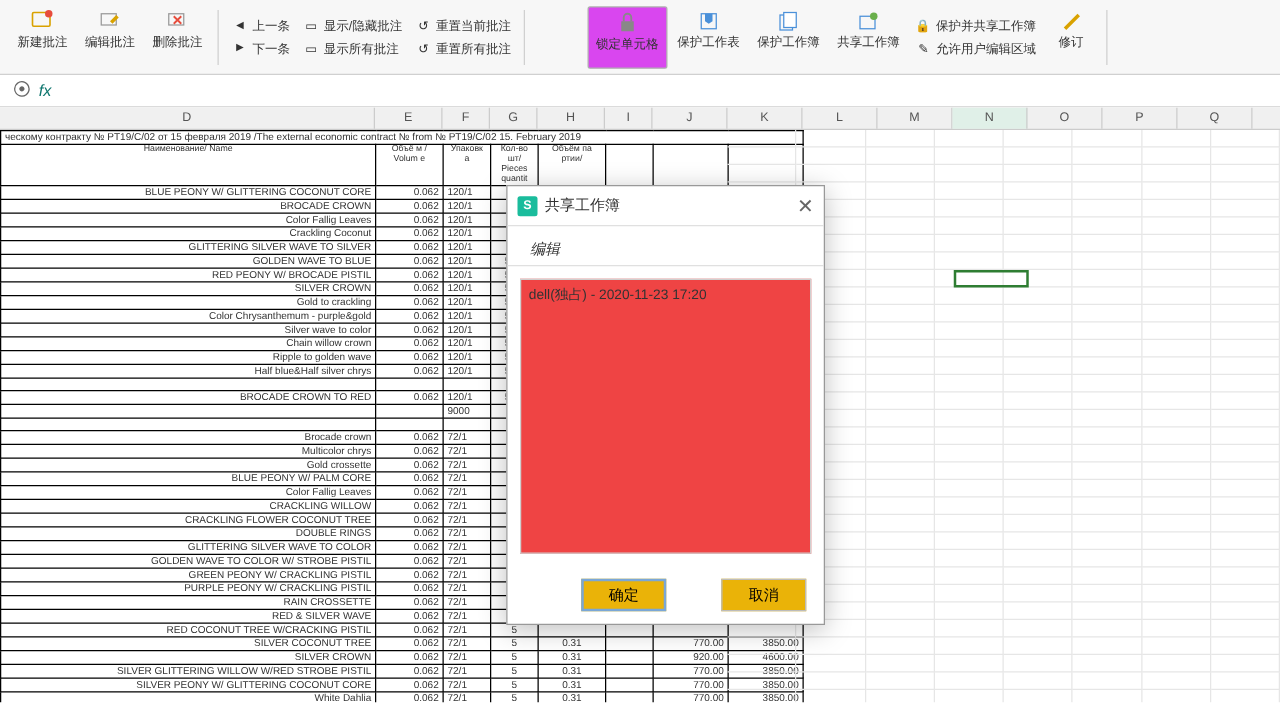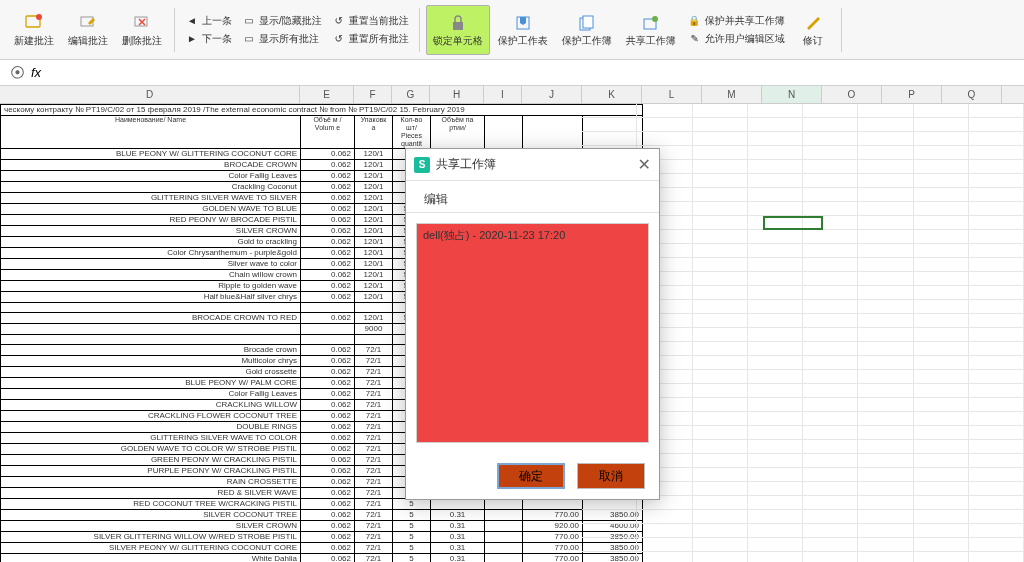--- a/index.html
+++ b/index.html
@@ -1,33 +1,33 @@
 <!DOCTYPE html>
 <html><head>
 <meta charset="utf-8">
 <style>
 * { margin:0; padding:0; box-sizing:border-box; font-family:"Microsoft YaHei",Arial,sans-serif; }
 body { background:#fff; width:1024px; height:562px; overflow:hidden; position:relative; font-size:11px; color:#333; }
 
 
 .ribbon { height:60px; border-bottom:1px solid #d0d0d0; display:flex; align-items:center; padding:2px 8px; gap:2px; background:#f7f7f7; }
-.rbtn { display:flex; flex-direction:column; align-items:center; justify-content:center; padding:2px 6px; min-width:44px; height:50px; cursor:pointer; border-radius:2px; }
+.rbtn { display:flex; flex-direction:column; align-items:center; padding:2px 6px; min-width:44px; height:50px; cursor:pointer; border-radius:2px; }
 .rbtn.big { min-width:52px; }
 .rbtn .ic { width:20px; height:20px; display:flex; align-items:center; justify-content:center; margin-bottom:2px; }
 .rbtn .lb { font-size:10px; line-height:12px; text-align:center; white-space:nowrap; }
-.rbtn.active { background:#bef264; border:1px solid #b0b0b0; }
+.rbtn.active { background:#d946ef; border:1px solid #b0b0b0;margin-left:44px; }
 .sep { width:1px; height:44px; background:#d0d0d0; margin:0 4px; }
 .rcol { display:flex; flex-direction:column; gap:2px; }
 .rcol .rmini { display:flex; align-items:center; gap:3px; font-size:10px; padding:1px 4px; cursor:pointer; white-space:nowrap; }
 .rmini .ic { width:14px; height:14px; display:flex; align-items:center; justify-content:center; }
 
 
 .fxbar { height:26px; border-bottom:1px solid #d0d0d0; display:flex; align-items:center; padding:0 10px; gap:6px; }
 .fxbar .zoom { font-size:15px; color:#666; }
-.fxbar .fx { font-style:italic; font-size:13px; color:#000000; }
+.fxbar .fx { font-style:italic; font-size:13px; color:#0f766e; }
 
 
 .grid { position:absolute; top:86px; left:0; right:0; bottom:0; overflow:hidden; background:#fff; }
 .colhdr { display:flex; height:18px; background:#f0f0f0; border-bottom:1px solid #ccc; font-size:10px; }
 .colhdr div { border-right:1px solid #ccc; display:flex; align-items:center; justify-content:center; color:#555; }
 .colhdr .cD { width:300px; }
 .colhdr .cE { width:54px; }
 .colhdr .cF { width:38px; }
 .colhdr .cG { width:38px; }
 .colhdr .cH { width:54px; }
@@ -36,49 +36,49 @@
 .colhdr .cK { width:60px; }
 .colhdr .cR { width:60px; }
 .colhdr .cN { width:60px; background:#e0f0e8; }
 
 
 .datatbl { position:absolute; top:18px; left:0; }
 .datatbl table { border-collapse:collapse; font-size:8px; }
 .datatbl td { border:1px solid #000; padding:0 3px; height:10px; line-height:10px; white-space:nowrap; overflow:hidden; background:#fff; }
 .datatbl .cD { width:300px; text-align:right; }
 .datatbl .cE { width:54px; text-align:right; }
-.datatbl .cF { width:38px; text-align:center; }
+.datatbl .cF { width:38px; }
 .datatbl .cG { width:38px; text-align:center; }
 .datatbl .cH { width:54px; text-align:center; }
 .datatbl .cI { width:38px; text-align:center; }
 .datatbl .cJ { width:60px; text-align:right; }
 .datatbl .cK { width:60px; text-align:right; }
 .datatbl .hdr td { font-size:7px; line-height:8px; white-space:normal; height:auto; vertical-align:top; text-align:center; }
 .datatbl .title td { text-align:left; font-size:8px; }
 
 
 .emptygrid { position:absolute; top:18px; left:582px; right:0; bottom:0; }
 .emptygrid .row { display:flex; height:14px; }
 .emptygrid .cell { border-right:1px solid #e6e6e6; border-bottom:1px solid #e6e6e6; width:60px; height:14px; }
 .selcell { position:absolute; border:2px solid #2e7d32; width:60px; height:14px; pointer-events:none; }
 
 
 .dialog { position:absolute; left:405px; top:148px; width:255px; background:#fff; border:1px solid #999; box-shadow:0 4px 20px rgba(0,0,0,0.25); z-index:100; }
 .dlg-title { height:32px; display:flex; align-items:center; padding:0 8px; border-bottom:1px solid #e0e0e0; font-size:12px; }
 .dlg-title .ticon { width:16px;height:16px;background:#1abc9c;border-radius:2px;margin-right:6px;display:flex;align-items:center;justify-content:center;color:#fff;font-size:10px;font-weight:bold; }
 .dlg-title .close { margin-left:auto; font-size:16px; cursor:pointer; color:#666; }
-.dlg-tabs { display:flex; padding:6px 10px 0; font-size:12px; border-bottom:1px solid #e0e0e0; }
+.dlg-tabs { display:flex; padding:6px 10px 0; font-size:12px; border-bottom:1px solid #e0e0e0;font-style:italic; }
 .dlg-tabs .tab { padding:4px 8px; cursor:pointer; }
 .dlg-body { padding:10px; font-size:11px; }
 .chkrow { border:2px solid #d90000; padding:4px 6px; margin-bottom:10px; display:flex; align-items:center; gap:6px; }
 .chkrow input { accent-color:#1abc9c; }
 .userlbl { margin-bottom:4px; }
 .userbox { border:1px solid #cfcfcf; height:220px; padding:4px 6px; font-size:11px; background:#ef4444; }
 .dlg-foot { display:flex; justify-content:flex-end; gap:12px; padding:10px 14px; }
-.dlg-foot button { width:68px; height:26px; border:1px solid #bcbcbc; background:#c2410c; font-size:12px; cursor:pointer; }
+.dlg-foot button { width:68px; height:26px; border:1px solid #bcbcbc; background:#eab308; font-size:12px; cursor:pointer;margin-left:32px; }
 .dlg-foot button.primary { border:2px solid #7aa7d6; }
 
 svg { display:block; }
 </style>
 </head>
 <body>
 
 <div class="ribbon">
   <div class="rbtn big">
     <span class="ic">

